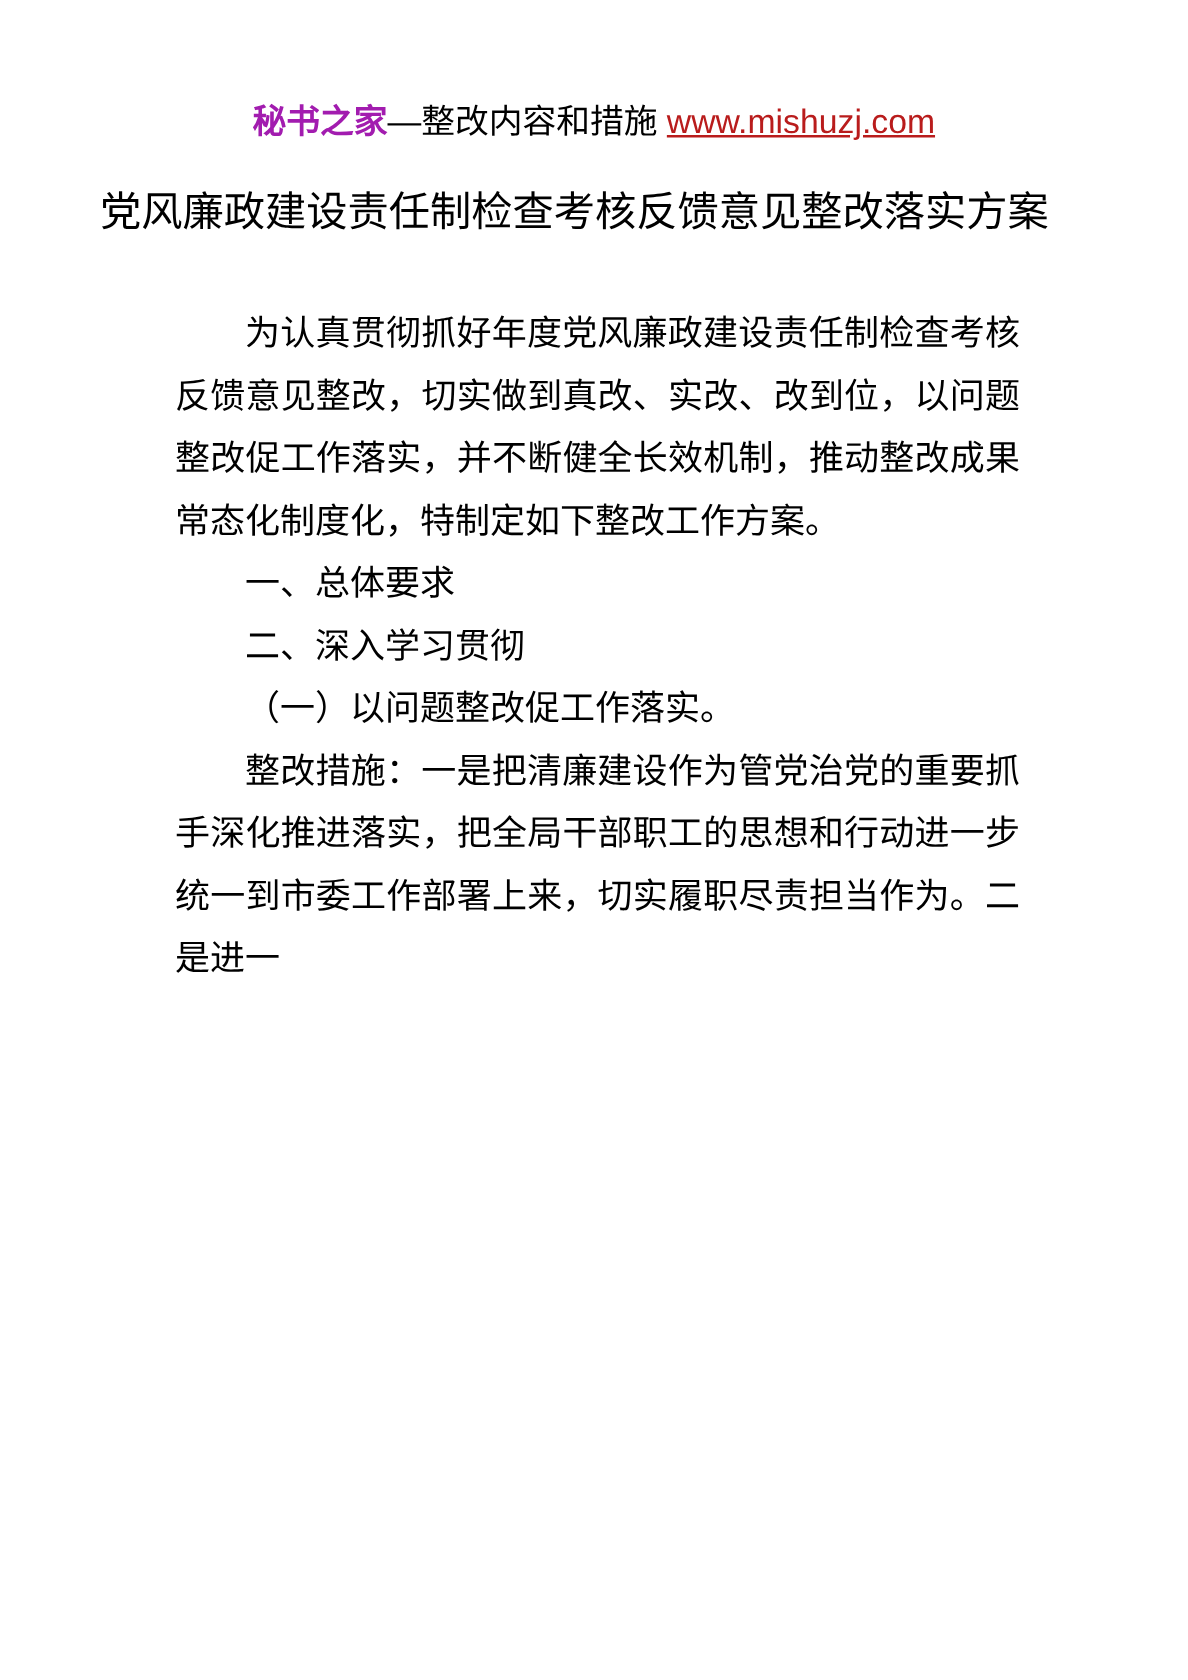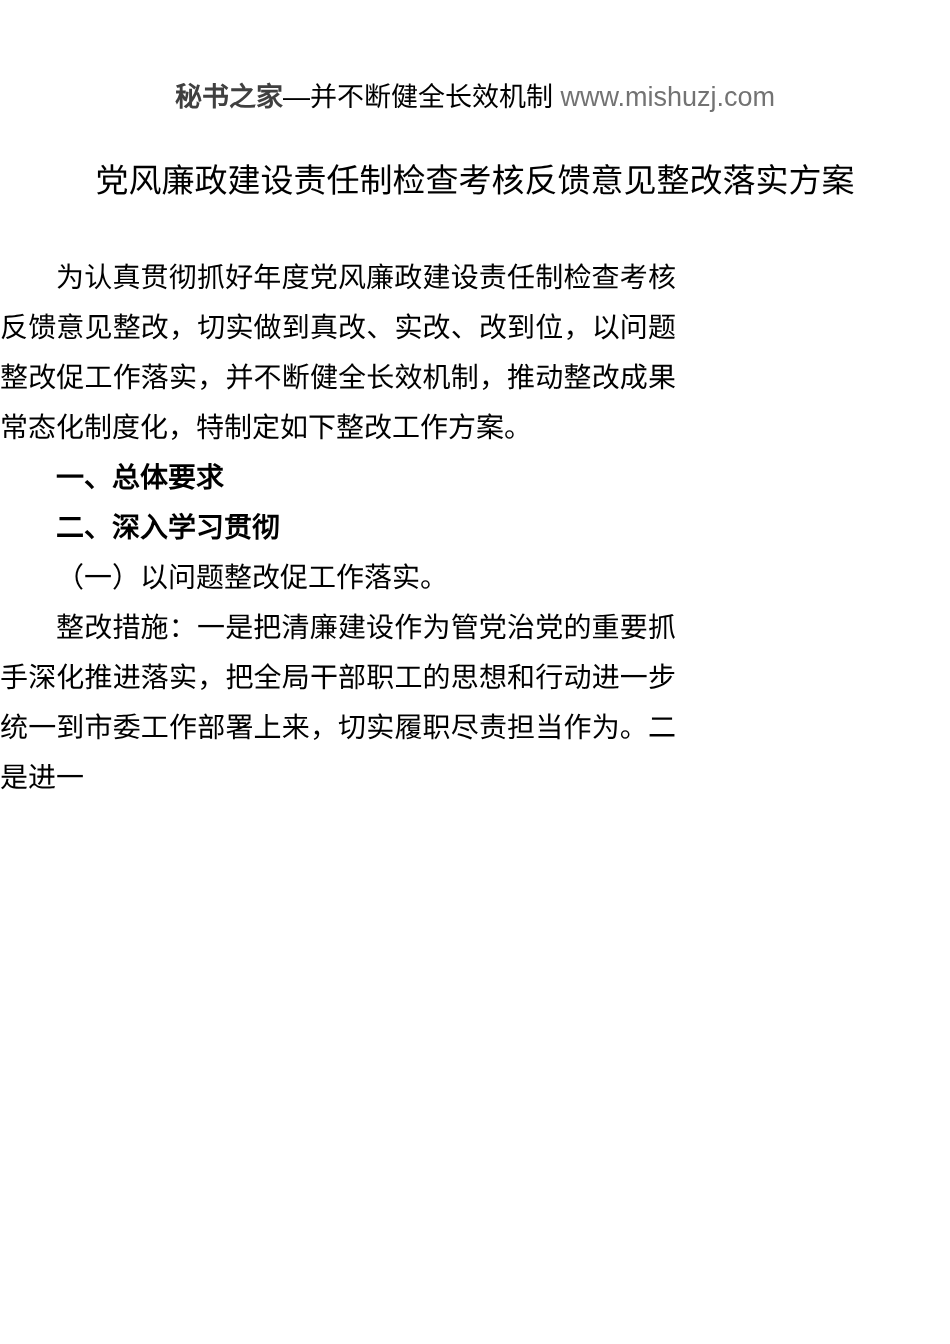--- a/index.html
+++ b/index.html
@@ -18,66 +18,68 @@
     overflow: hidden;
   }
   .site-header {
     padding-top: 76px;
     text-align: center;
     font-size: 27px;
     line-height: 42px;
     white-space: nowrap;
   }
   .site-header .brand {
-    color: #404040;
+    color: #a21caf;
     font-weight: 700;
   }
   .site-header .tagline {
     color: #000000;
     font-weight: 400;
   }
   .site-header .url {
-    color: #737373;
+    color: #b91c1c;
     font-weight: 400;
     cursor: pointer;
+    text-decoration: underline;
   }
   .doc-title {
-    margin: 37px auto 46px auto;
+    margin: 26px auto 46px auto;
     padding: 0 80px;
     font-size: 33px;
     font-weight: 400;
     line-height: 52px;
-    text-align: center;
+    text-align: left;
   }
   .content {
     width: 676px;
+    margin-left: 140px;
   }
   .content p {
     margin: 0;
     font-size: 28px;
     line-height: 50px;
     text-align: justify;
     text-indent: 2em;
     word-break: break-all;
   }
   .content p.section-heading {
-    font-weight: 700;
+    font-weight: 400;
     text-align: left;
   }
   .content p.sub-heading {
     text-align: left;
   }
 </style>
 </head>
 <body>
 
 <div class="page">
 
   <div class="site-header">
-    <span class="brand">秘书之家</span><span class="tagline">—并不断健全长效机制 </span><span class="url">www.mishuzj.com</span>
+    <span class="brand">秘书之家</span><span class="tagline">—整改内容和措施 </span><span class="url">www.mishuzj.com</span>
   </div>
 
   <h1 class="doc-title">党风廉政建设责任制检查考核反馈意见整改落实方案</h1>
 
   <div class="content">
     <p class="paragraph">为认真贯彻抓好年度党风廉政建设责任制检查考核反馈意见整改，切实做到真改、实改、改到位，以问题整改促工作落实，并不断健全长效机制，推动整改成果常态化制度化，特制定如下整改工作方案。</p>
     <p class="section-heading">一、总体要求</p>
     <p class="section-heading">二、深入学习贯彻</p>
     <p class="sub-heading">（一）以问题整改促工作落实。</p>
     <p class="paragraph">整改措施：一是把清廉建设作为管党治党的重要抓手深化推进落实，把全局干部职工的思想和行动进一步统一到市委工作部署上来，切实履职尽责担当作为。二是进一</p>

